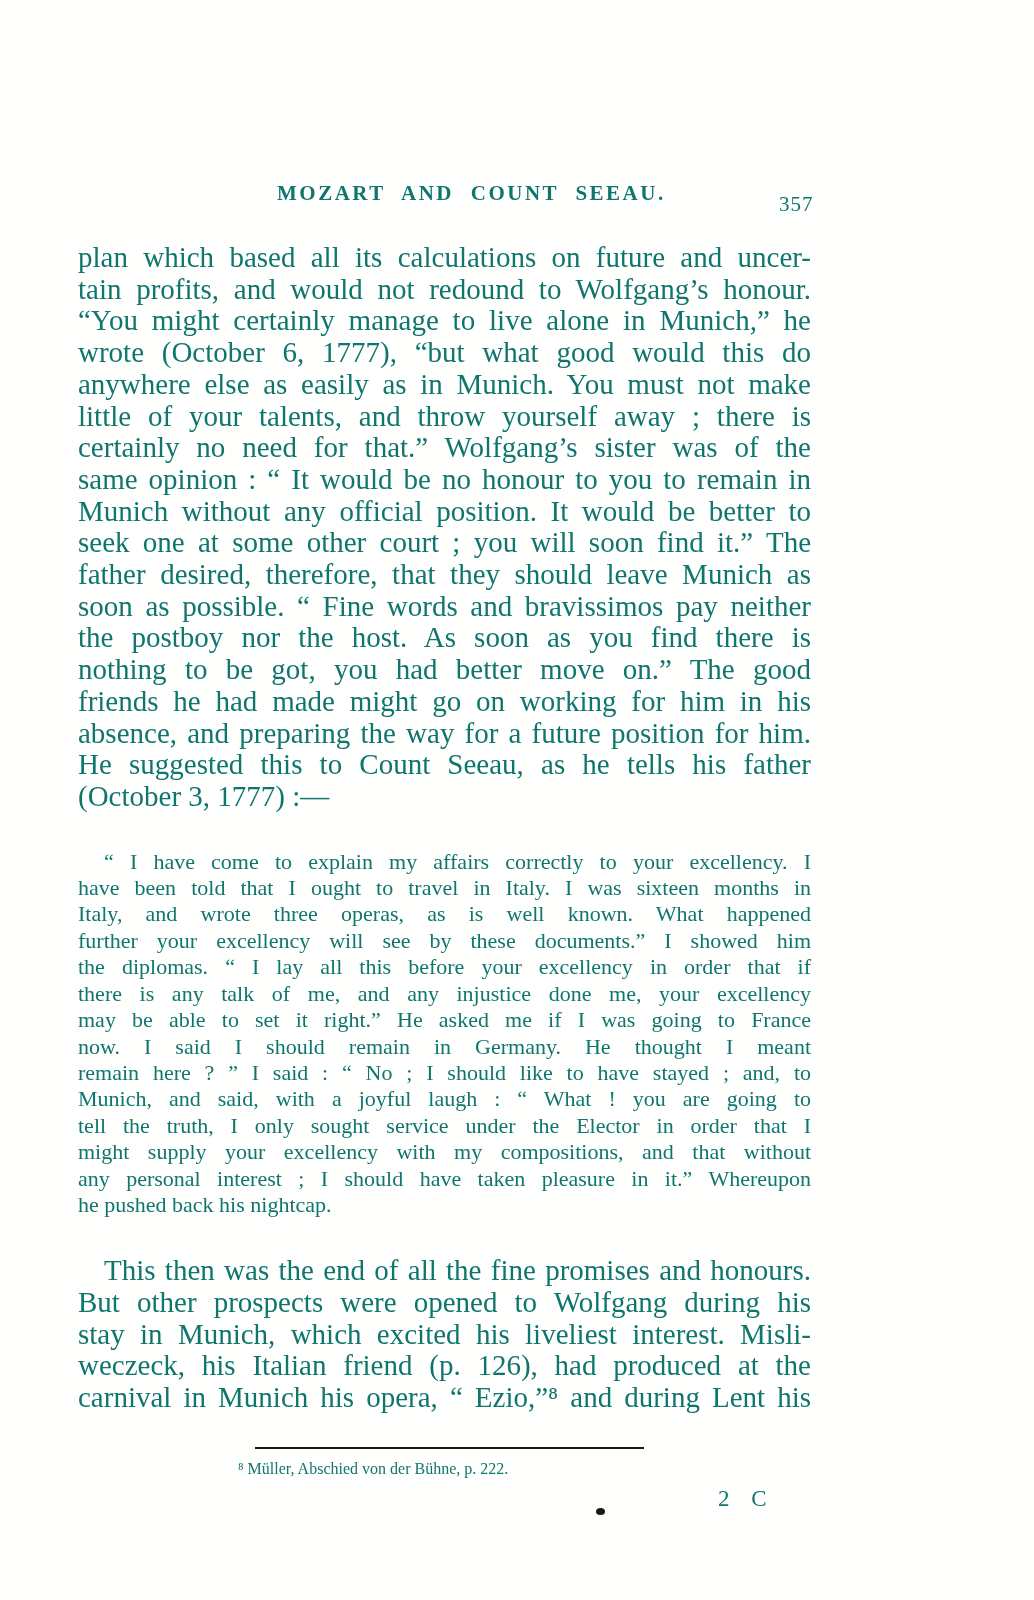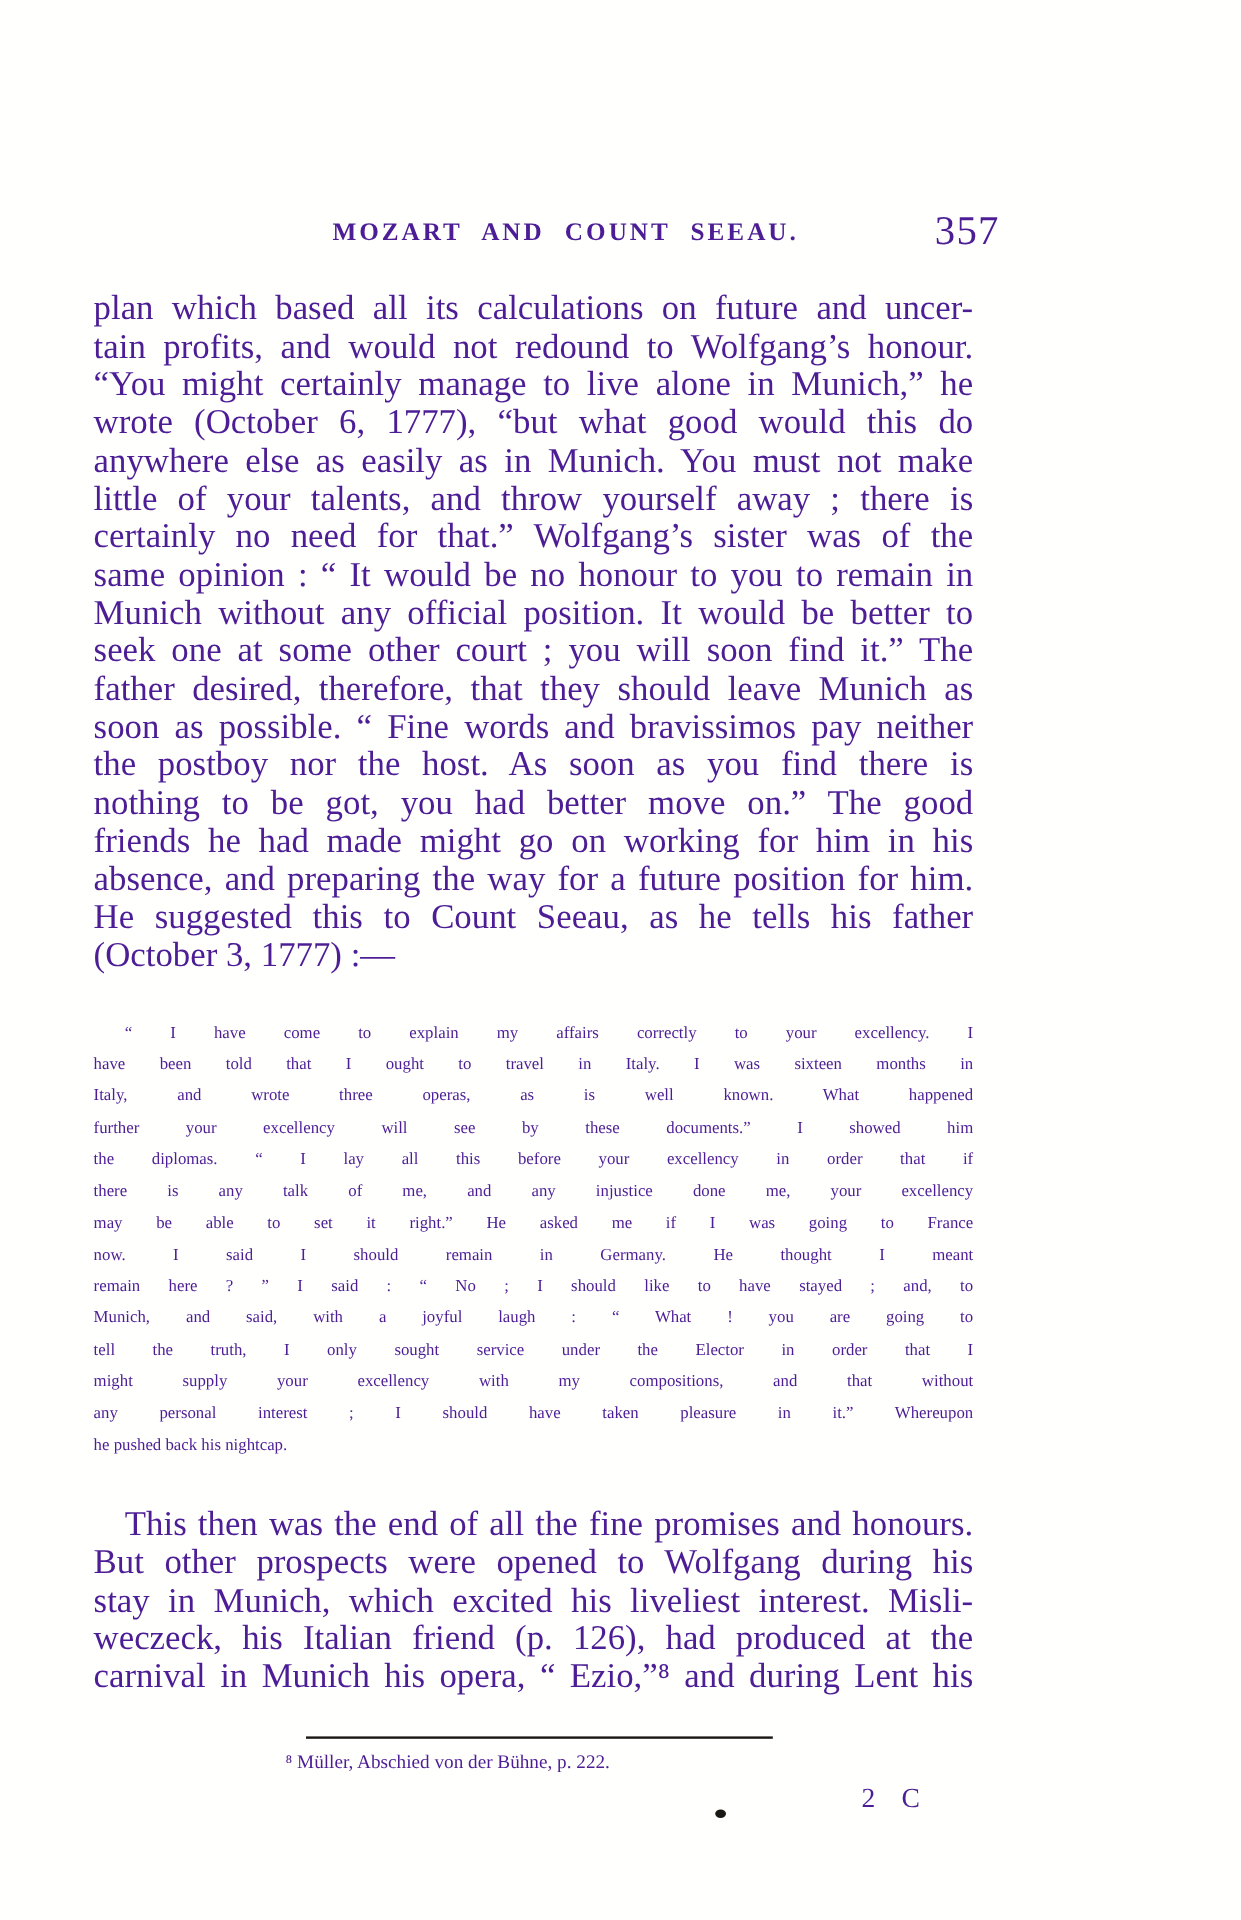--- a/index.html
+++ b/index.html
@@ -7,37 +7,37 @@
     padding: 0;
     background: #ffffff;
   }
   .page {
     position: relative;
     width: 1034px;
     height: 1600px;
     background: #fffffe;
     overflow: hidden;
     font-family: "Liberation Serif", "DejaVu Serif", serif;
-    color: #4c1d95;
+    color: #0f766e;
   }
   .running-title {
     position: absolute;
     left: 277px;
     top: 181px;
     font-size: 21px;
     letter-spacing: 2.5px;
     word-spacing: 9px;
     font-weight: bold;
     white-space: nowrap;
   }
   .page-num {
     position: absolute;
     left: 779px;
-    top: 174px;
-    font-size: 34px;
+    top: 192px;
+    font-size: 21px;
     letter-spacing: 1px;
   }
   .text-block {
     position: absolute;
     left: 66px;
     top: 230px;
     width: 757px;
   }
   .para { margin: 12px; }
   .line {
@@ -45,21 +45,21 @@
     text-align-last: justify;
   }
   .line.last { text-align-last: left; }
   .line.indent { text-indent: 26px; }
   .para.body .line {
     font-size: 29px;
     line-height: 31.7px;
   }
   .para.quote { margin-top: 36px; }
   .para.quote .line {
-    font-size: 14px;
+    font-size: 22px;
     line-height: 26.4px;
   }
   .para.closing { margin-top: 37px; }
   .footnote-rule {
     position: absolute;
     left: 255px;
     top: 1447px;
     width: 389px;
     height: 2px;
     background: #1b1713;

